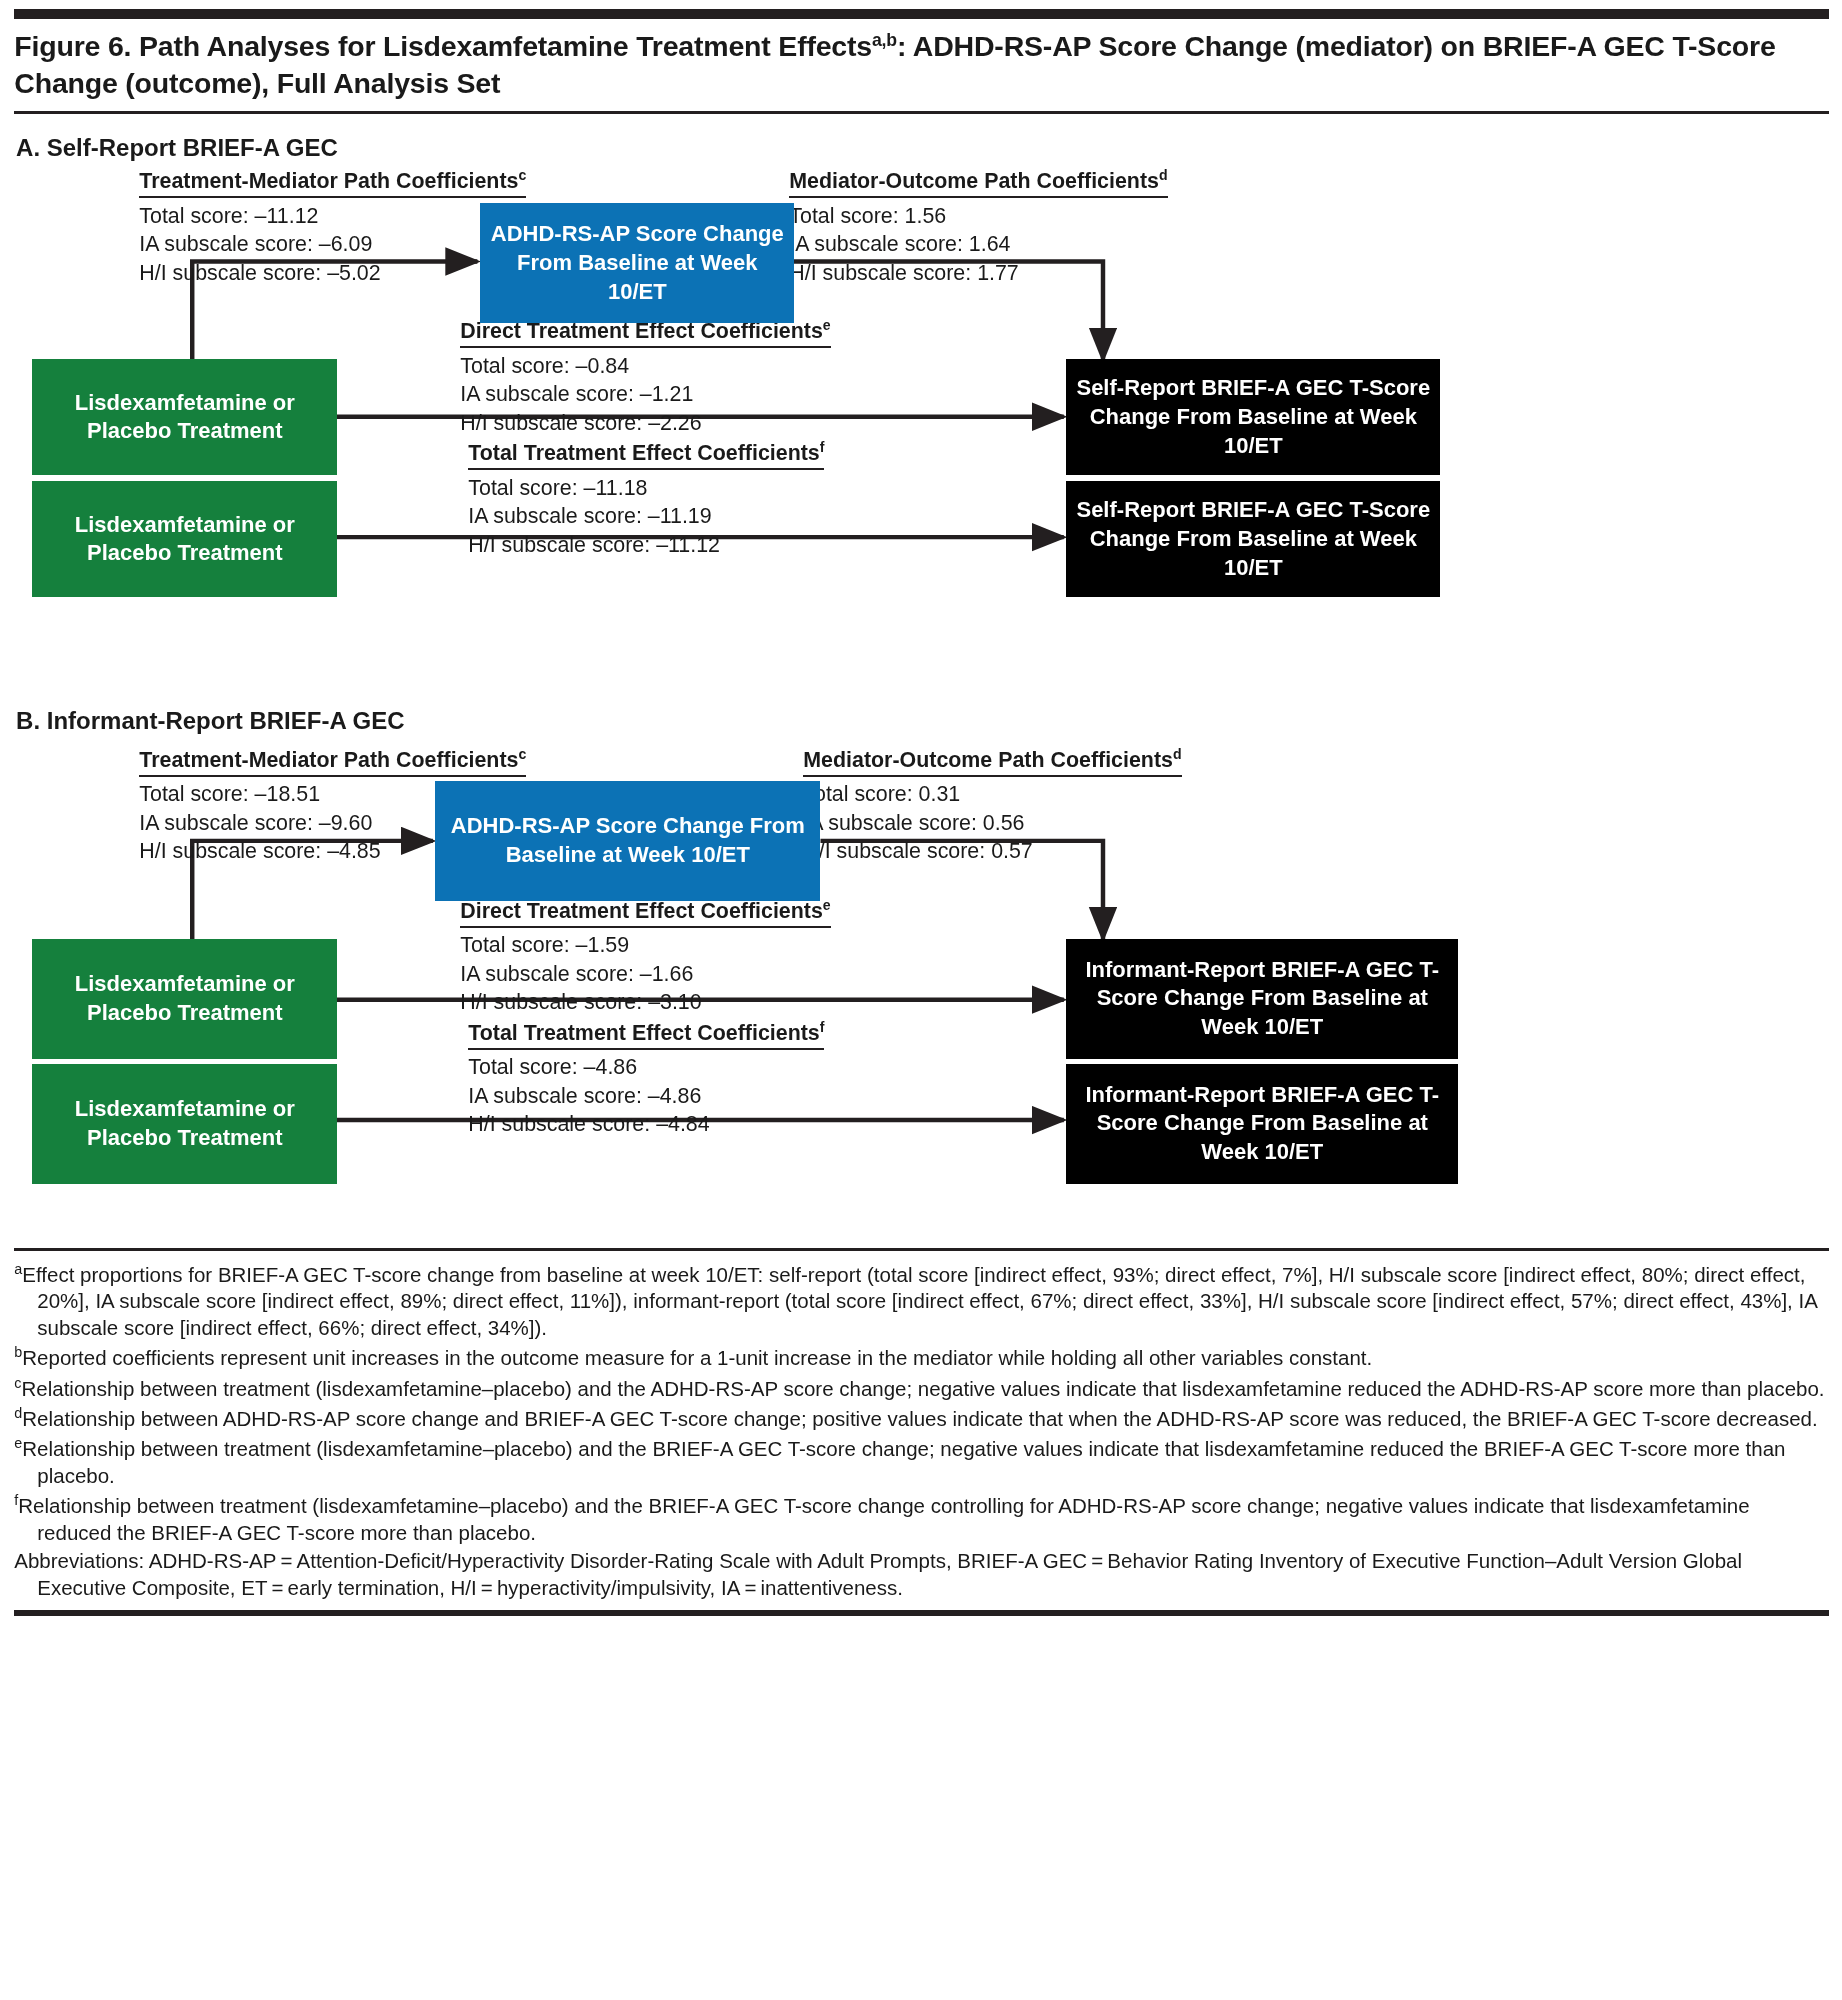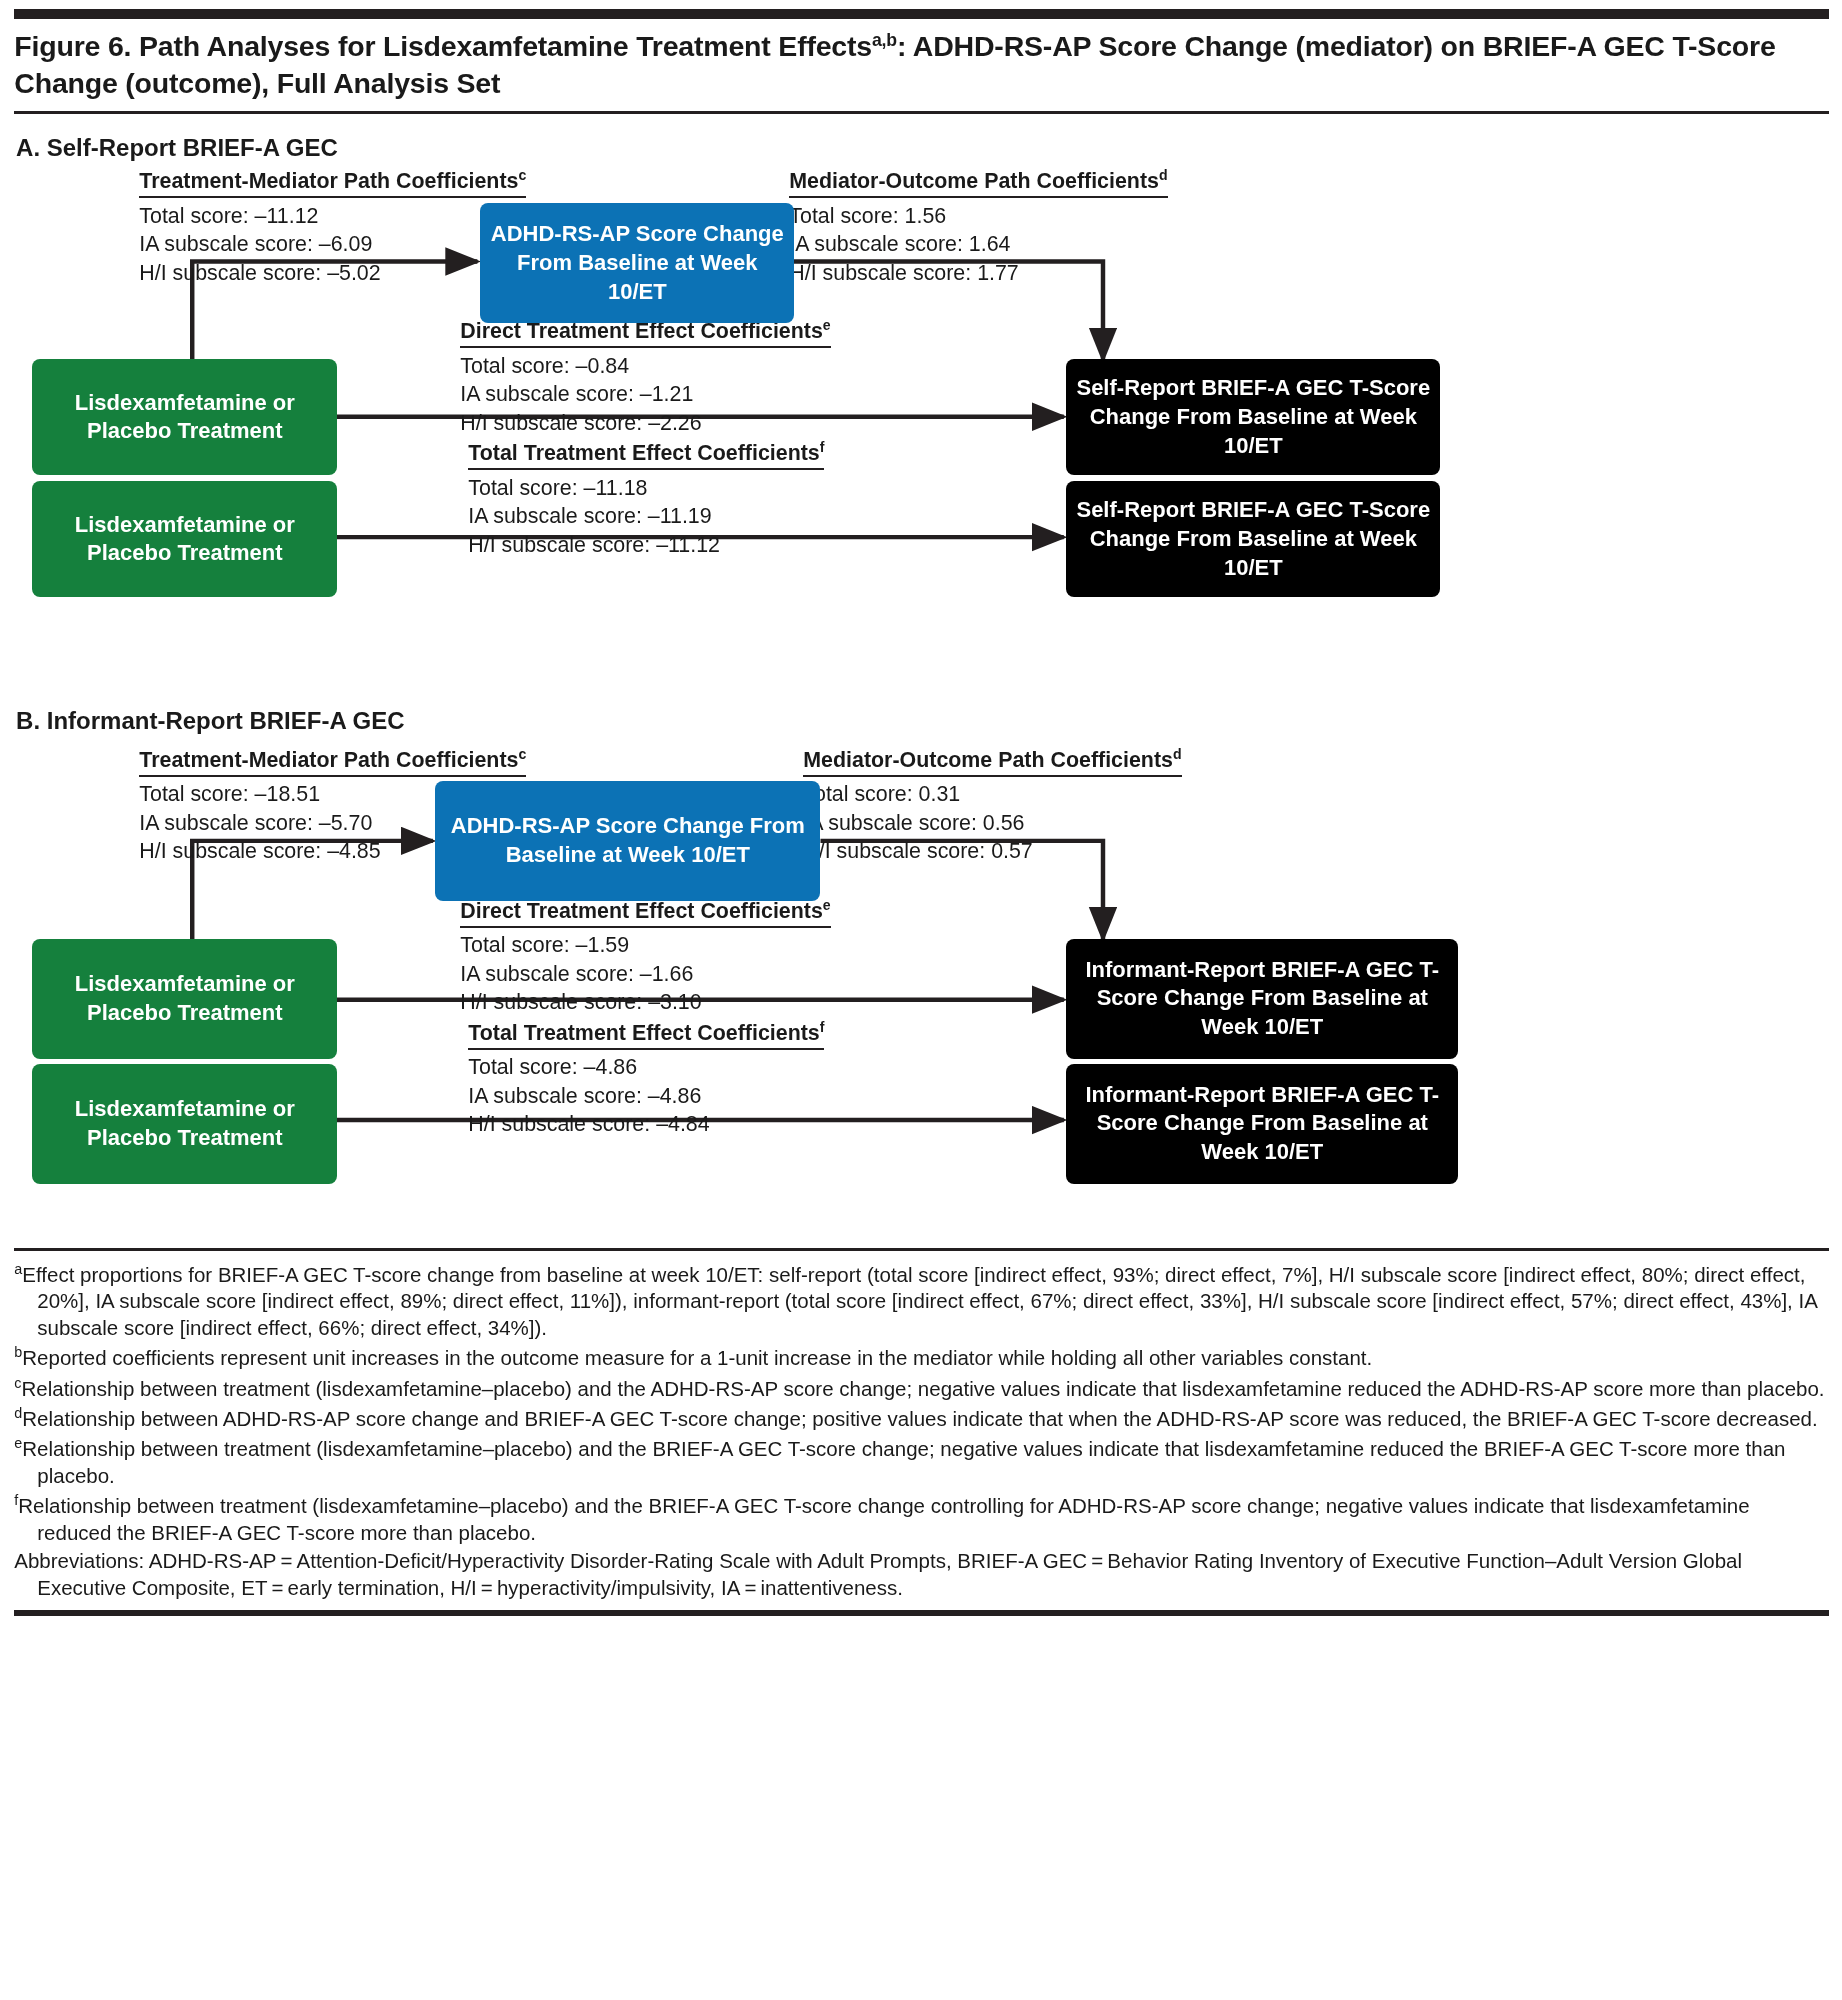--- a/index.html
+++ b/index.html
@@ -29,21 +29,20 @@
 
   .panel { position: relative; }
   #panelA { height: 495px; margin-top: 5.3px; }
   #panelB { height: 495px; margin-top: 5.3px; }
 
   
   .node {
     position:absolute; display:flex; align-items:center; justify-content:center;
     text-align:center; font-weight:bold; color:#ffffff; line-height:1.30;
     padding: 5.3px 9px;
-    border-radius: 8px;
   }
   .node.blue  { background:#0c72b5; font-size:22px; }
   .node.green { background:#000000; font-size:22px; }
   .node.lblue { background:#15803d; font-size:22px; }
 
   
   .coef { position:absolute; }
   .coef .hdr {
     font-size:21.4px; font-weight:bold; display:inline-block;
     border-bottom: 2.7px solid #231f20; padding-bottom:1.8px; margin-bottom:3.6px;
@@ -147,21 +146,21 @@
       </defs>
       <path d="M200,352 L200,112 L470,112" fill="none" stroke="#231f20" stroke-width="5" marker-end="url(#ahB)"></path>
       <path d="M905,112 L1222,112 L1222,222" fill="none" stroke="#231f20" stroke-width="5" marker-end="url(#ahB)"></path>
       <path d="M362,290 L1178,290" fill="none" stroke="#231f20" stroke-width="5" marker-end="url(#ahB)"></path>
       <path d="M362,425 L1178,425" fill="none" stroke="#231f20" stroke-width="5" marker-end="url(#ahB)"></path>
     </svg>
 
     <div class="coef" style="left:125px; top:5.3px; width:339px;">
       <div class="hdr"><span>Treatment-Mediator Path Coefficients</span><sup>c</sup></div>
       <div class="val">Total score: –18.51</div>
-      <div class="val">IA subscale score: –5.70</div>
+      <div class="val">IA subscale score: –9.60</div>
       <div class="val">H/I subscale score: –4.85</div>
     </div>
 
     <div class="coef" style="left:789px; top:5.3px; width:339px;">
       <div class="hdr"><span>Mediator-Outcome Path Coefficients</span><sup>d</sup></div>
       <div class="val">Total score: 0.31</div>
       <div class="val">IA subscale score: 0.56</div>
       <div class="val">H/I subscale score: 0.57</div>
     </div>
 

